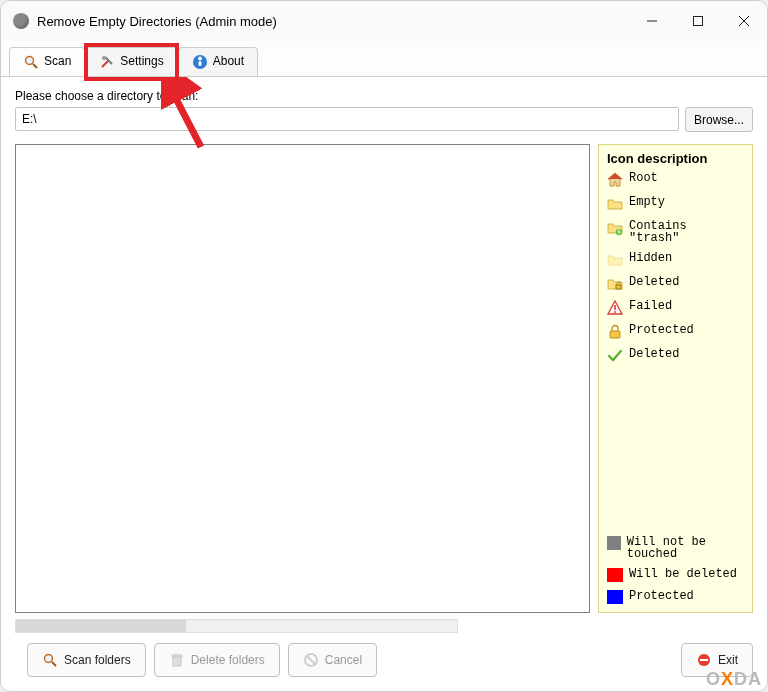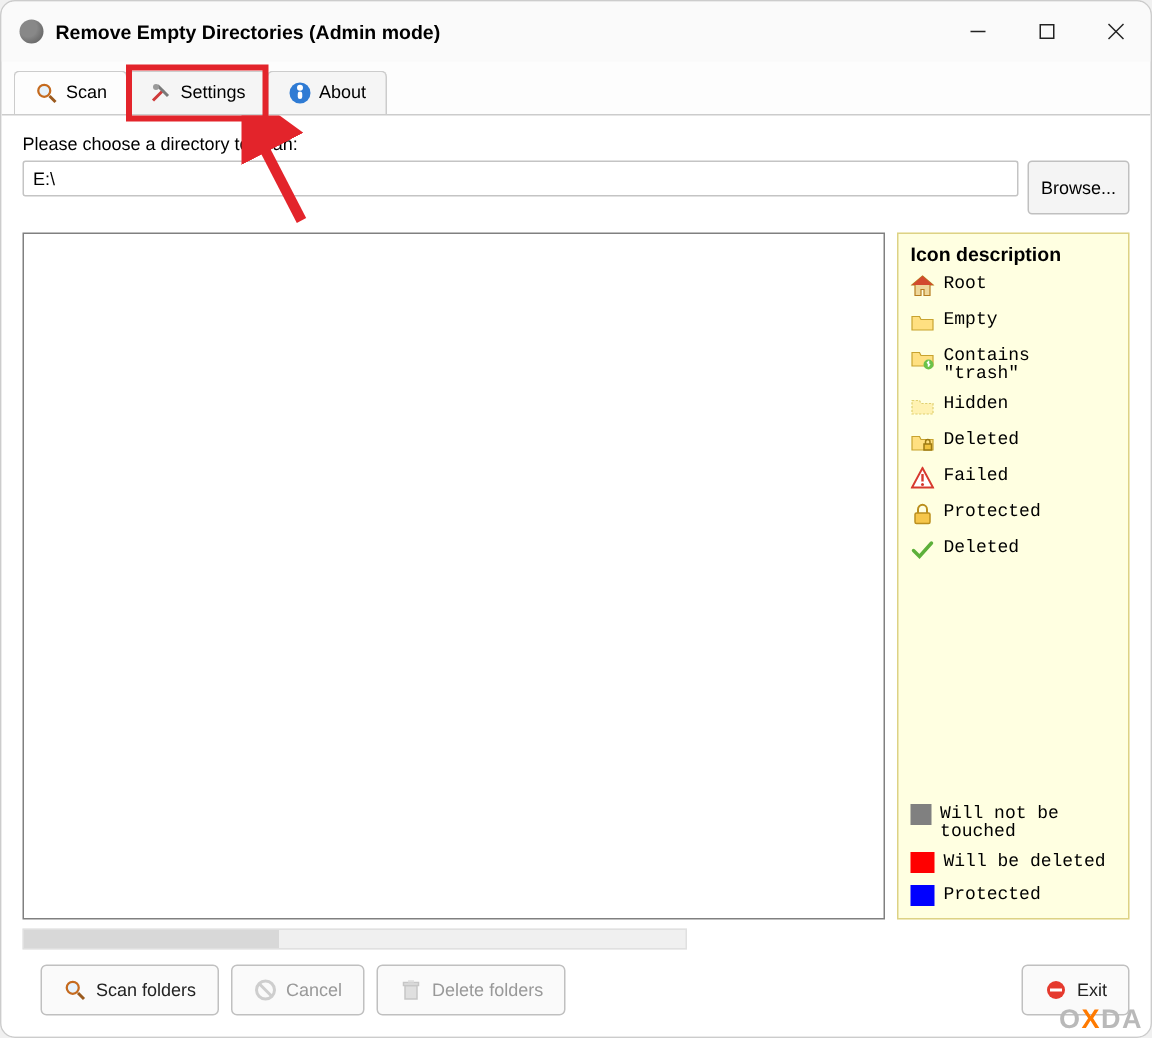--- a/index.html
+++ b/index.html
@@ -29,21 +29,21 @@
   align-items: center;
   padding: 0 0 0 12px;
   background: #fafafa;
 }
 .app-icon {
   width: 16px; height: 16px;
   border-radius: 50%;
   background: radial-gradient(circle at 35% 35%, #888 40%, #555 100%);
   margin-right: 8px;
 }
-.title-txt { font-size: 13px; color: #000; flex: 1; font-weight: bold; }
+.title-txt { font-size: 13px; color: #000; flex: 1; }
 .win-controls { display: flex; height: 100%; }
 .win-btn {
   width: 46px; height: 100%;
   display: flex; align-items: center; justify-content: center;
   font-size: 14px; color: #222;
 }
 .win-btn svg { stroke:#222; stroke-width:1; fill:none; }
 
 .tabbar {
   display: flex;
@@ -102,21 +102,21 @@
   font-size:12px;
   font-family:inherit;
   height:24px;
 }
 .browse-btn {
   border:1px solid #c0c0c0;
   border-radius:3px;
   background:#f4f4f4;
   padding:0 8px;
   font-size:12px;
-  height:36px;
+  height:25px;
   cursor:pointer;
 }
 
 .main-row {
   flex:1;
   display:flex;
   gap:8px;
   min-height:0;
 }
 .tree-panel {
@@ -368,35 +368,35 @@
           <svg width="16" height="16" viewBox="0 0 16 16">
               <circle cx="6.5" cy="6.5" r="4" stroke="#c56a1e" stroke-width="1.5" fill="#e7f2fb"></circle>
               <line x1="10" y1="10" x2="14" y2="14" stroke="#9b5a1e" stroke-width="2"></line>
             </svg>
         </span>
         <span>Scan folders</span>
       </button>
       <button class="action-btn disabled">
         <span class="icon16">
           <svg width="16" height="16" viewBox="0 0 16 16" opacity="0.45">
-              <circle cx="8" cy="8" r="6" fill="none" stroke="#999" stroke-width="2"></circle>
-              <line x1="4" y1="4" x2="12" y2="12" stroke="#999" stroke-width="2"></line>
-            </svg>
-        </span>
-        <span>Cancel</span>
-      </button>
-      <button class="action-btn disabled">
-        <span class="icon16">
-          <svg width="16" height="16" viewBox="0 0 16 16" opacity="0.45">
               <rect x="4" y="5" width="8" height="9" fill="#bfbfbf" stroke="#888"></rect>
               <rect x="3" y="3" width="10" height="2" fill="#bfbfbf" stroke="#888"></rect>
               <rect x="6" y="1.5" width="4" height="1.5" fill="#bfbfbf"></rect>
             </svg>
         </span>
         <span>Delete folders</span>
+      </button>
+      <button class="action-btn disabled">
+        <span class="icon16">
+          <svg width="16" height="16" viewBox="0 0 16 16" opacity="0.45">
+              <circle cx="8" cy="8" r="6" fill="none" stroke="#999" stroke-width="2"></circle>
+              <line x1="4" y1="4" x2="12" y2="12" stroke="#999" stroke-width="2"></line>
+            </svg>
+        </span>
+        <span>Cancel</span>
       </button>
       <div class="spacer"></div>
       <button class="action-btn">
         <span class="icon16">
           <svg width="16" height="16" viewBox="0 0 16 16">
               <circle cx="8" cy="8" r="6" fill="#e53a2e"></circle>
               <rect x="4" y="7" width="8" height="2" fill="#fff"></rect>
             </svg>
         </span>
         <span>Exit</span>

